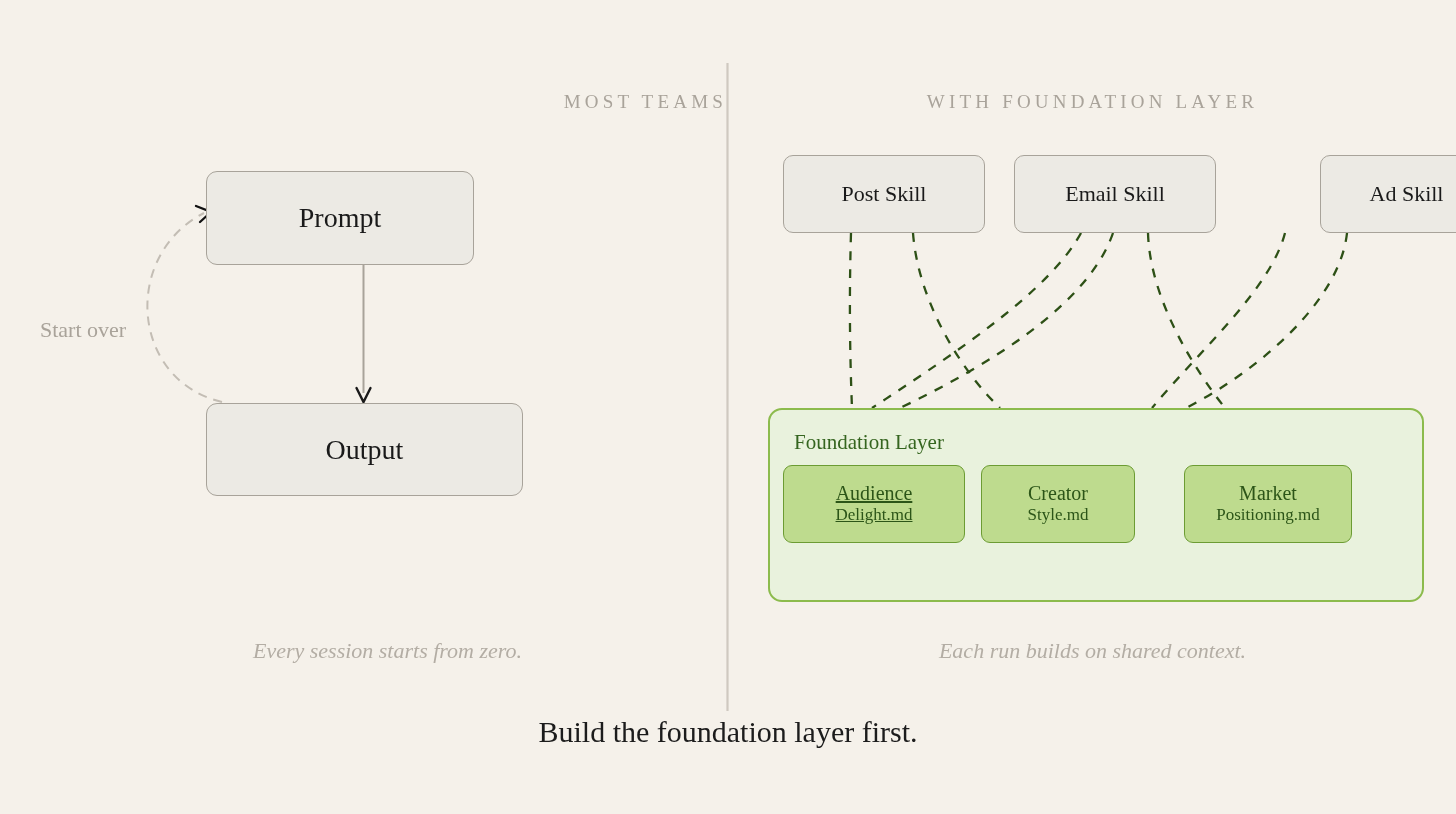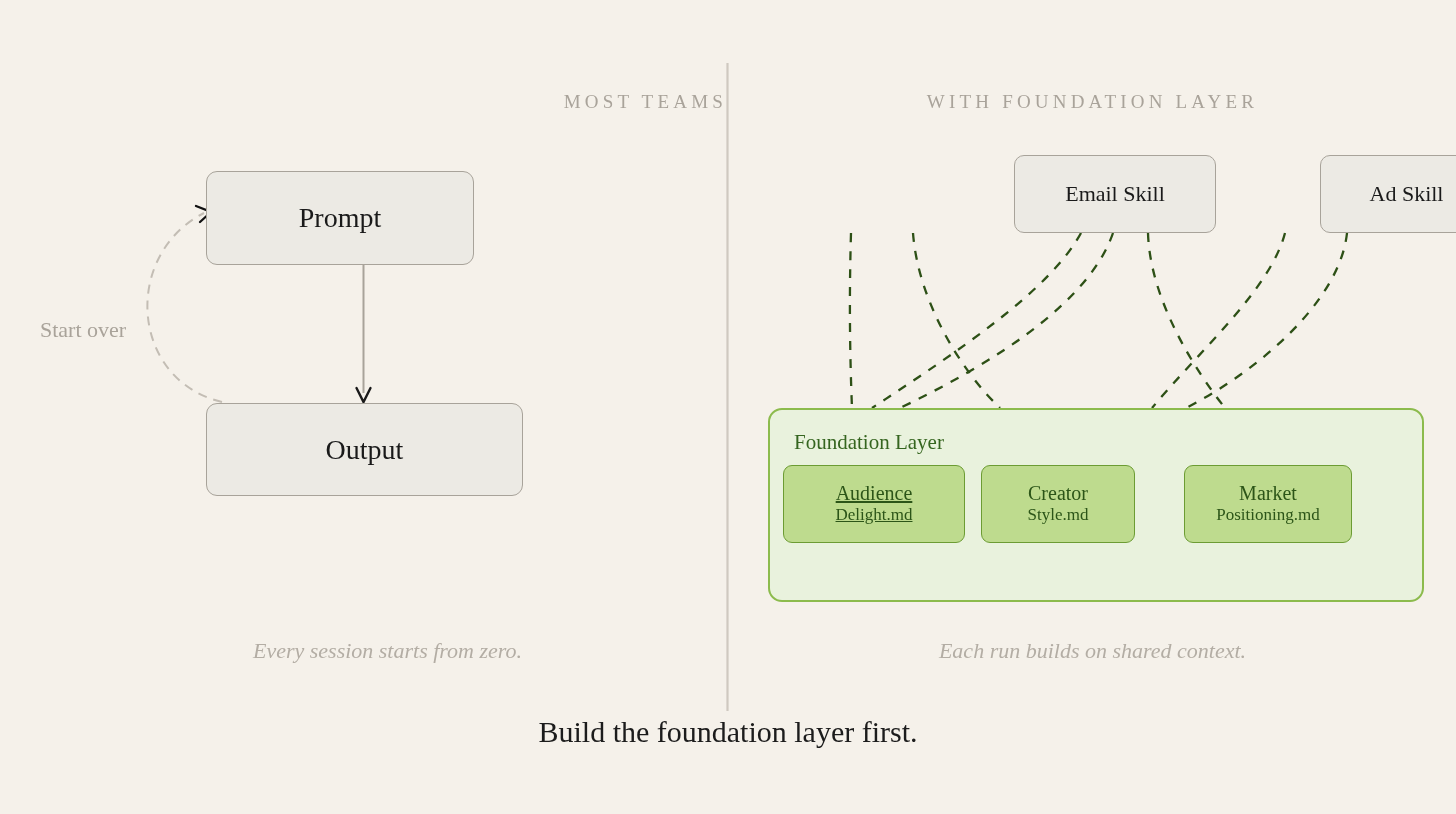--- a/index.html
+++ b/index.html
@@ -154,20 +154,21 @@
   <div class="gray-box" id="box-prompt">Prompt</div>
 
   <div class="gray-box" id="box-output">Output</div>
 
   <div id="start-over-label">Start over</div>
 
   <div class="footnote" id="footnote-left">Every session starts from zero.</div>
 
   <div class="col-header" id="header-right">WITH FOUNDATION LAYER</div>
 
+  <div class="gray-box skill-box" id="skill-0">Post Skill</div>
   <div class="gray-box skill-box" id="skill-1">Email Skill</div>
   <div class="gray-box skill-box" id="skill-2">Ad Skill</div>
 
   <div id="foundation-box"></div>
   <div id="foundation-title">Foundation Layer</div>
 
   <div class="asset-card" id="asset-0">
     <span class="l1">Audience</span>
     <span class="l2">Delight.md</span>
   </div>

